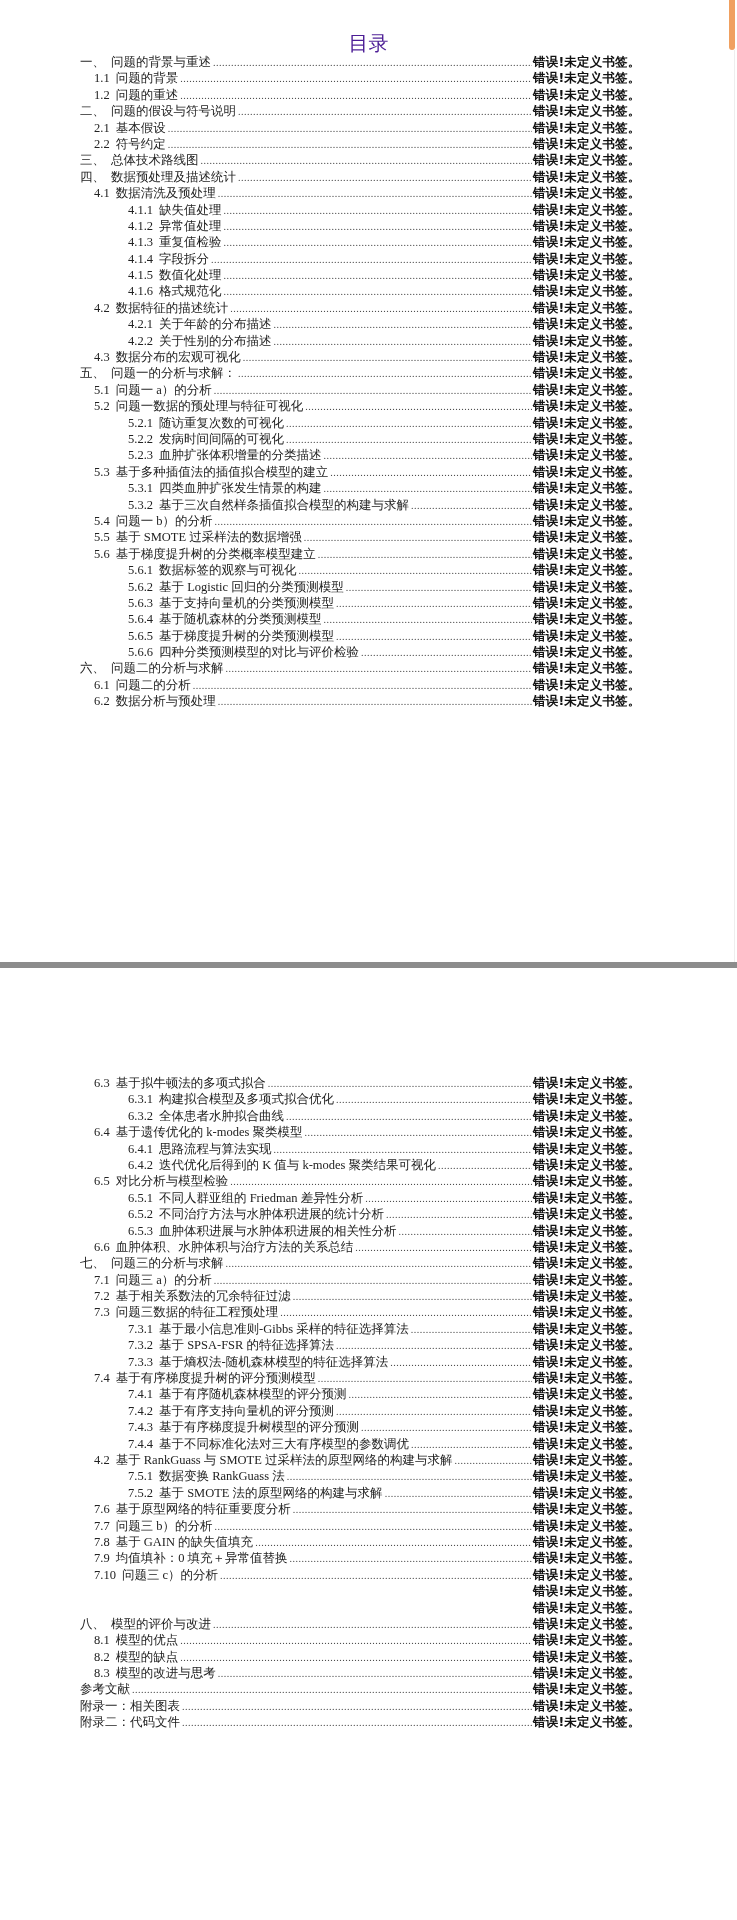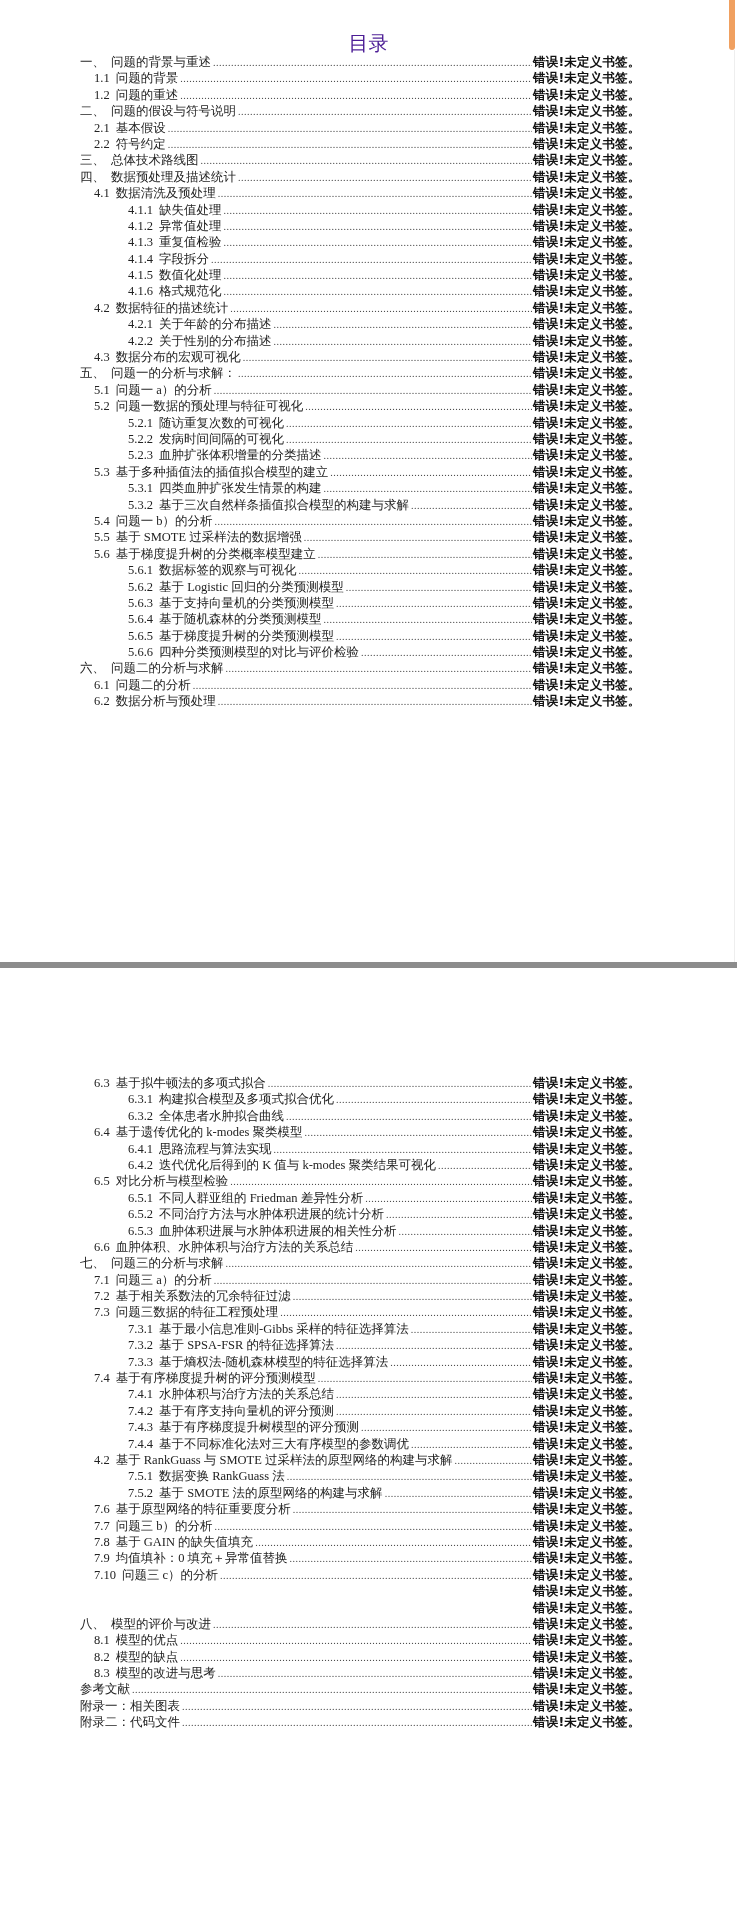--- a/index.html
+++ b/index.html
@@ -596,21 +596,21 @@
     <div class="left">
       <span class="num">7.4</span>
       <span class="text">基于有序梯度提升树的评分预测模型</span>
       <span class="leader"></span>
     </div>
     <span class="page-ref">错误!未定义书签。</span>
   </div>
     <div class="toc-entry lvl2">
     <div class="left">
       <span class="num">7.4.1</span>
-      <span class="text">水肿体积与治疗方法的关系总结</span>
+      <span class="text">基于有序随机森林模型的评分预测</span>
       <span class="leader"></span>
     </div>
     <span class="page-ref">错误!未定义书签。</span>
   </div>
     <div class="toc-entry lvl2">
     <div class="left">
       <span class="num">7.4.2</span>
       <span class="text">基于有序支持向量机的评分预测</span>
       <span class="leader"></span>
     </div>

